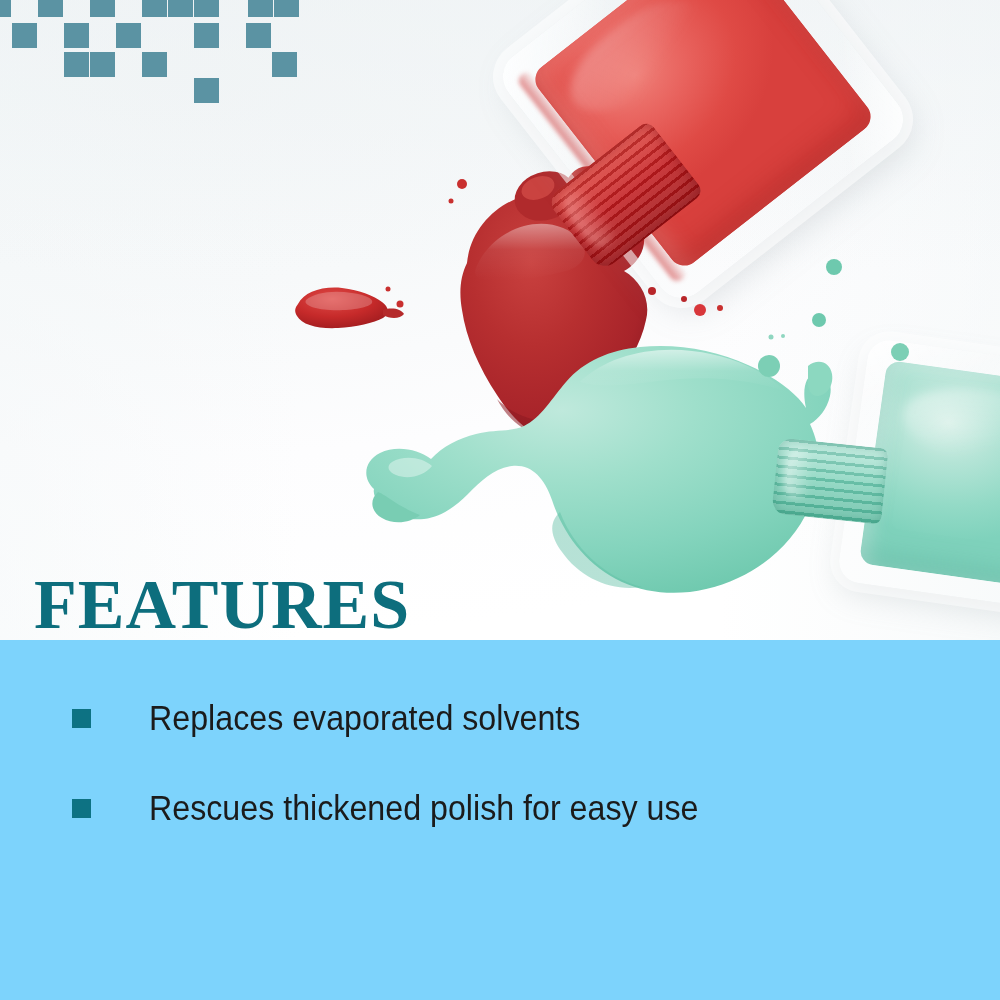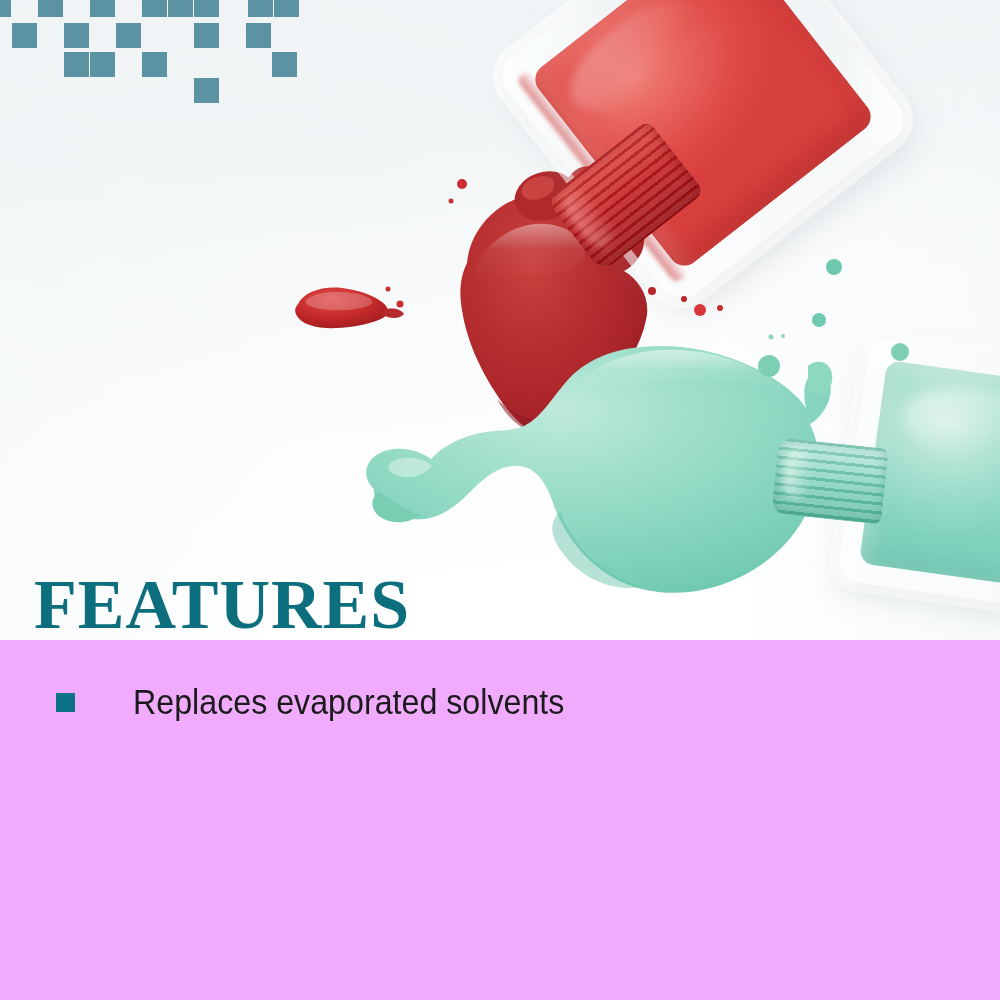--- a/index.html
+++ b/index.html
@@ -10,21 +10,21 @@
   }
   body {
     font-family: "Liberation Sans", sans-serif;
   }
 
   #canvas {
     position: relative;
     width: 1000px;
     height: 1000px;
     overflow: hidden;
-    background: #f0abfc;
+    background: #7dd3fc;
   }
 
   
   .photo {
     position: absolute;
     left: 0; top: 0;
     width: 1000px; height: 640px;
     overflow: hidden;
     background:
       radial-gradient(120% 90% at 18% 10%, #f3f6f7 0%, #f7f9fa 38%, #fdfdfe 68%, #ffffff 100%);
@@ -190,21 +190,21 @@
     font-weight: 700;
     font-size: 70px;
     letter-spacing: 1px;
     line-height: 1;
   }
   .bullets {
     position:absolute;
     left: 56px; top: 118px;
     width: 900px;
     list-style: none;
-    margin: 0; padding: 0;
+    margin: 16px; padding: 0;
   }
   .bullet-row {
     display: flex;
     align-items: center;
     min-height: 48px;
     margin-bottom: 42px;
   }
   .bullet-mark {
     width: 19px; height: 19px;
     flex: 0 0 19px;
@@ -416,17 +416,21 @@
     <div class="features-title" style="color: rgb(13, 110, 125);">FEATURES</div>
 
     <ul class="bullets">
 
       <li class="bullet-row">
         <span class="bullet-mark" style="background: rgb(13, 114, 131);"></span>
         <span class="bullet-text" style="color: rgb(27, 27, 27);">Replaces evaporated solvents</span>
       </li>
 
 
+      <li class="bullet-row">
+        <span class="bullet-mark" style="background: rgb(13, 114, 131);"></span>
+        <span class="bullet-text" style="color: rgb(27, 27, 27);">Rescues thickened polish for easy use</span>
+      </li>
 
     </ul>
   </div>
 
 </div>
 
 </body></html>

